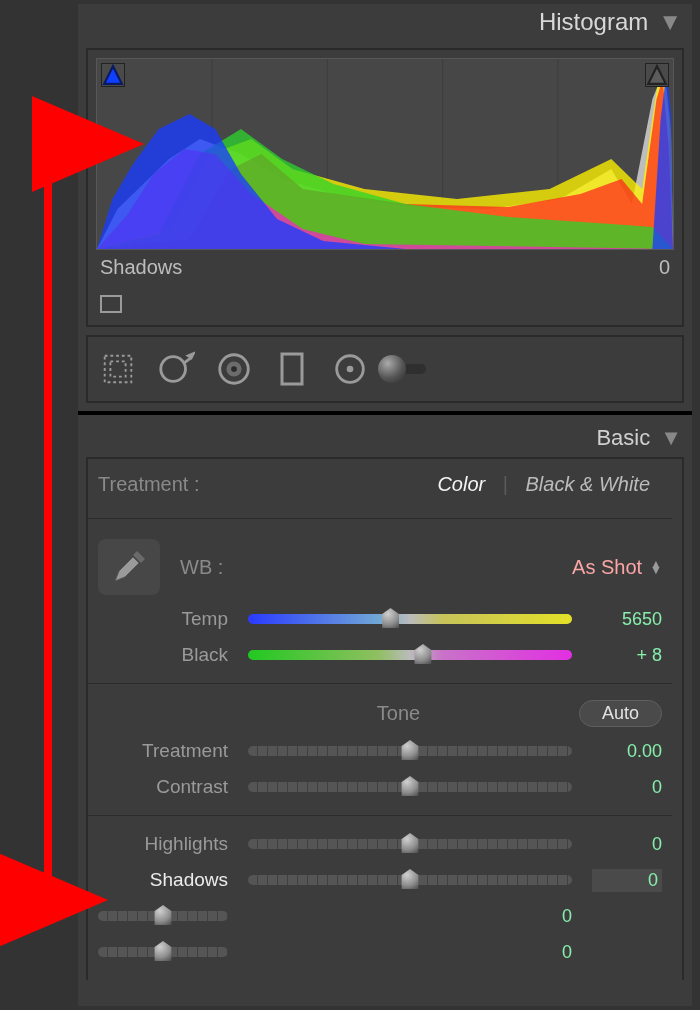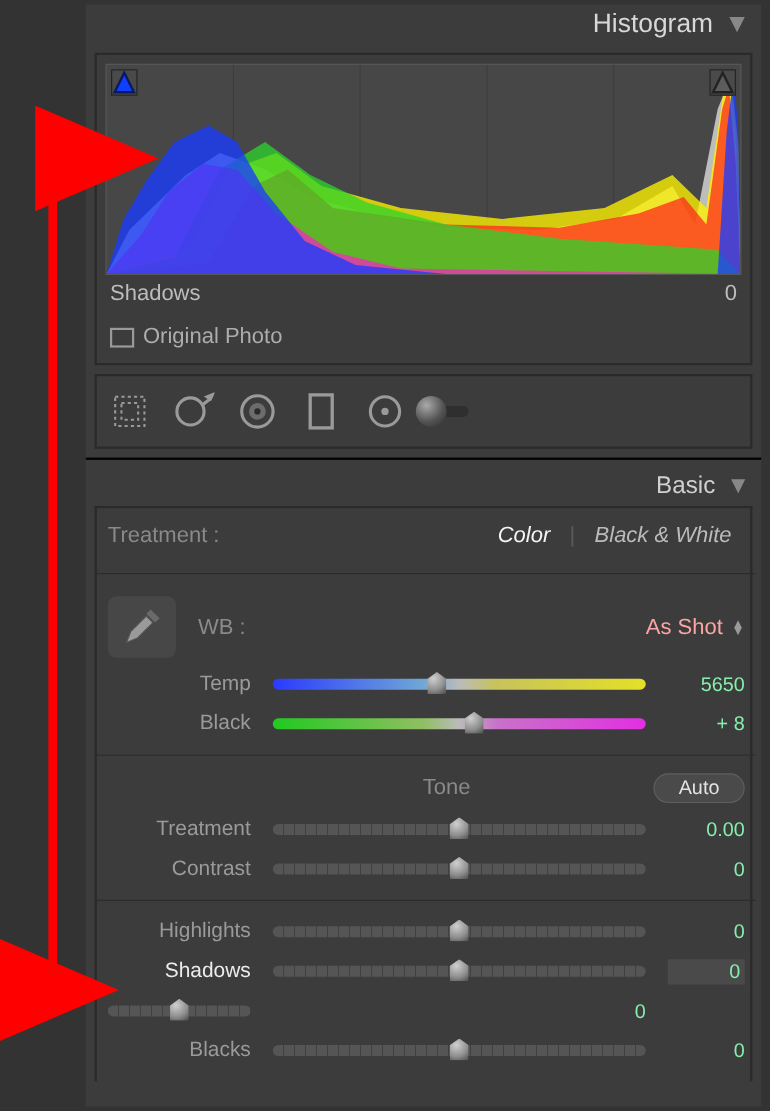--- a/index.html
+++ b/index.html
@@ -96,29 +96,29 @@
     position: absolute; left: -6px; top: -9px;
     width: 28px; height: 28px;
     border-radius: 50%;
     background: radial-gradient(circle at 35% 30%, #aaa, #555 55%, #2a2a2a);
   }
   
   .sect-head2 {
     display: flex; justify-content: flex-end; align-items: center;
     padding: 10px 10px 6px 10px;
     font-size: 22px; color: #d0d0d0;
-    border-top: 2px solid #000000;
+    border-top: 4px solid #000000;
   }
   .sect-head2 .tri { margin-left: 10px; color: #888; }
   .basic {
     margin: 0 8px 0 8px;
     border: 2px solid #2a2a2a;
     border-bottom: none;
     background: #3c3c3c;
-    padding: 6px 5px 10px 10px;
+    padding: 6px 20px 10px 10px;
   }
   hr.div {
     border: none;
     border-top: 1px solid #2b2b2b;
     margin: 10px -10px;
   }
   .treat-row {
     display: flex; align-items: center;
     font-size: 20px;
     padding: 6px 0 10px 0;
@@ -242,21 +242,20 @@
 
         <path d="M0,190 L15,140 35,105 60,70 90,55 115,70 140,115 175,160 220,182 300,190 540,190 548,60 554,10 558,55 560,190 Z" fill="#1a3cff" opacity="0.78"></path>
       </svg>
     </div>
     <div class="hist-readout">
       <span>Shadows</span>
       <span>0</span>
     </div>
     <div class="orig-row">
       <span class="chk"></span>
-      <span>Original Photo</span>
     </div>
   </div>
 
   <div class="toolstrip">
     <div class="tool">
       <svg width="38" height="38" viewBox="0 0 40 40" stroke="#9a9a9a" fill="none" stroke-width="2" stroke-dasharray="3 3">
         <rect x="6" y="6" width="28" height="28"></rect>
           <rect x="12" y="12" width="16" height="16"></rect>
       </svg>
     </div>
@@ -374,21 +373,20 @@
       <span class="sl-val" style="background:#4a4a4a;padding:1px 4px">0</span>
     </div>
     <div class="slider-row">
       <div class="track">
           <div class="ticks"></div>
           <div class="knob2" style="left: 50%;"></div>
         </div>
       <span class="sl-val">0</span>
     </div>
     <div class="slider-row">
-      <span class="sl-lbl">Blacks</span>
       <div class="track">
           <div class="ticks"></div>
           <div class="knob2" style="left: 50%;"></div>
         </div>
       <span class="sl-val">0</span>
     </div>
   </div>
 </div>
 
 <svg class="arrows" width="700" height="1010">

